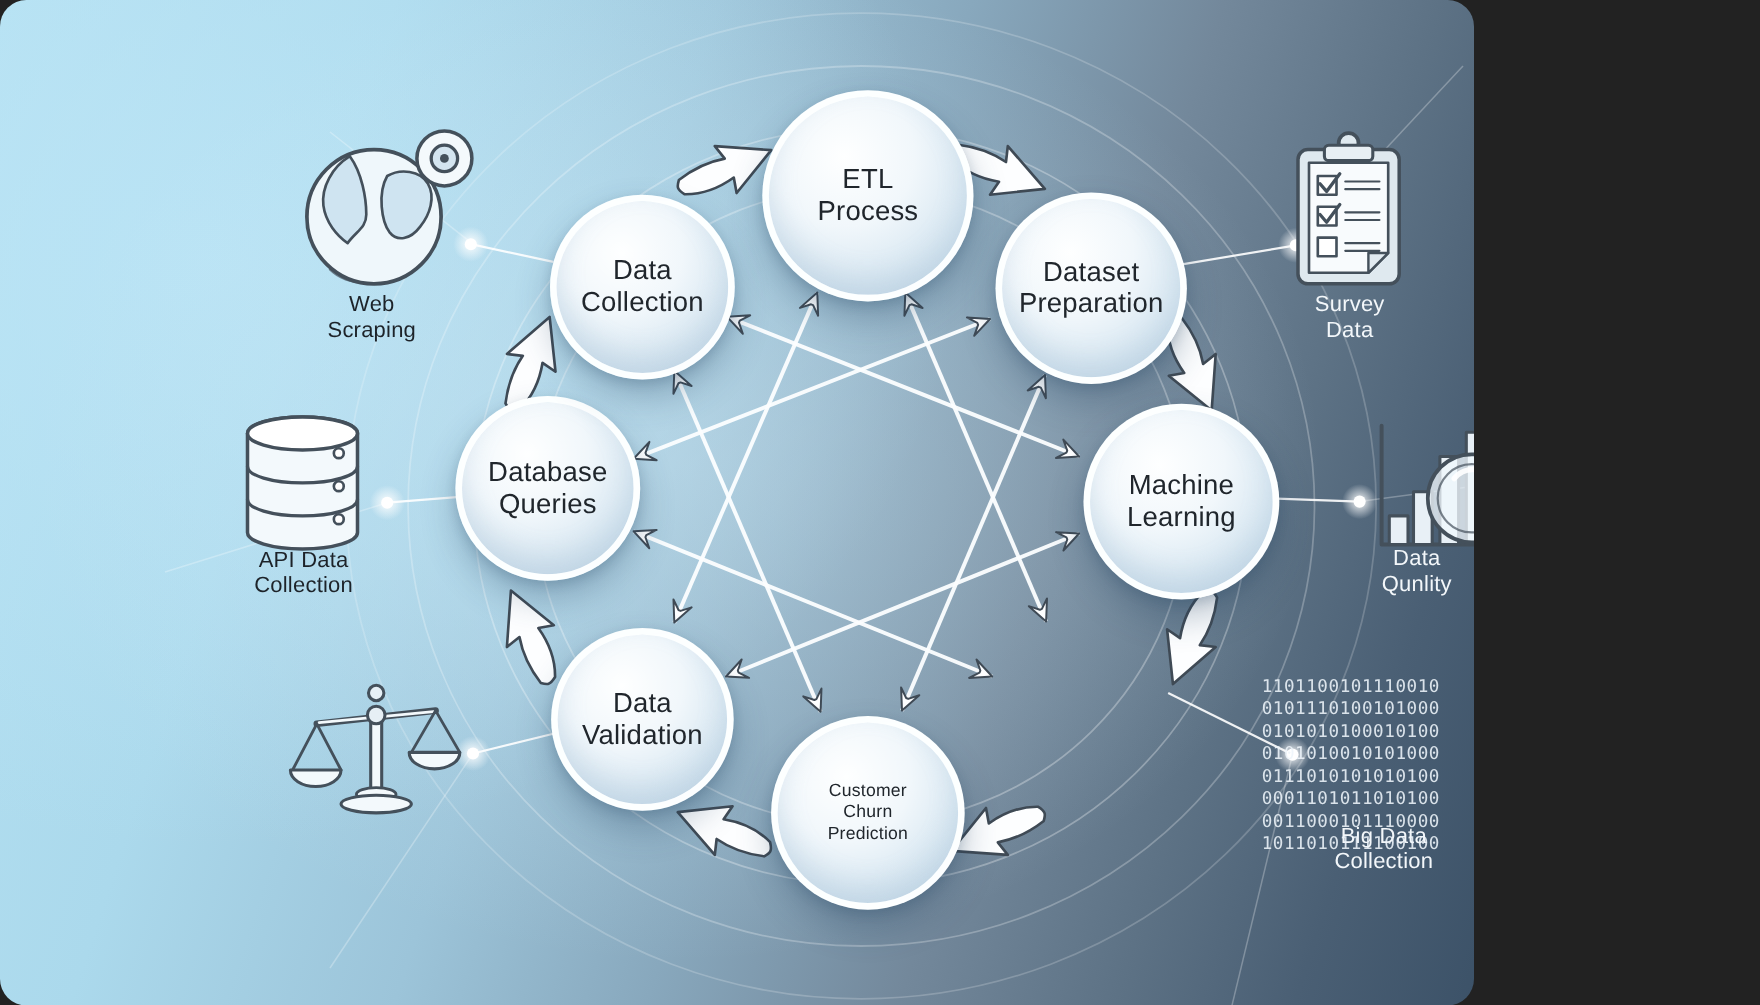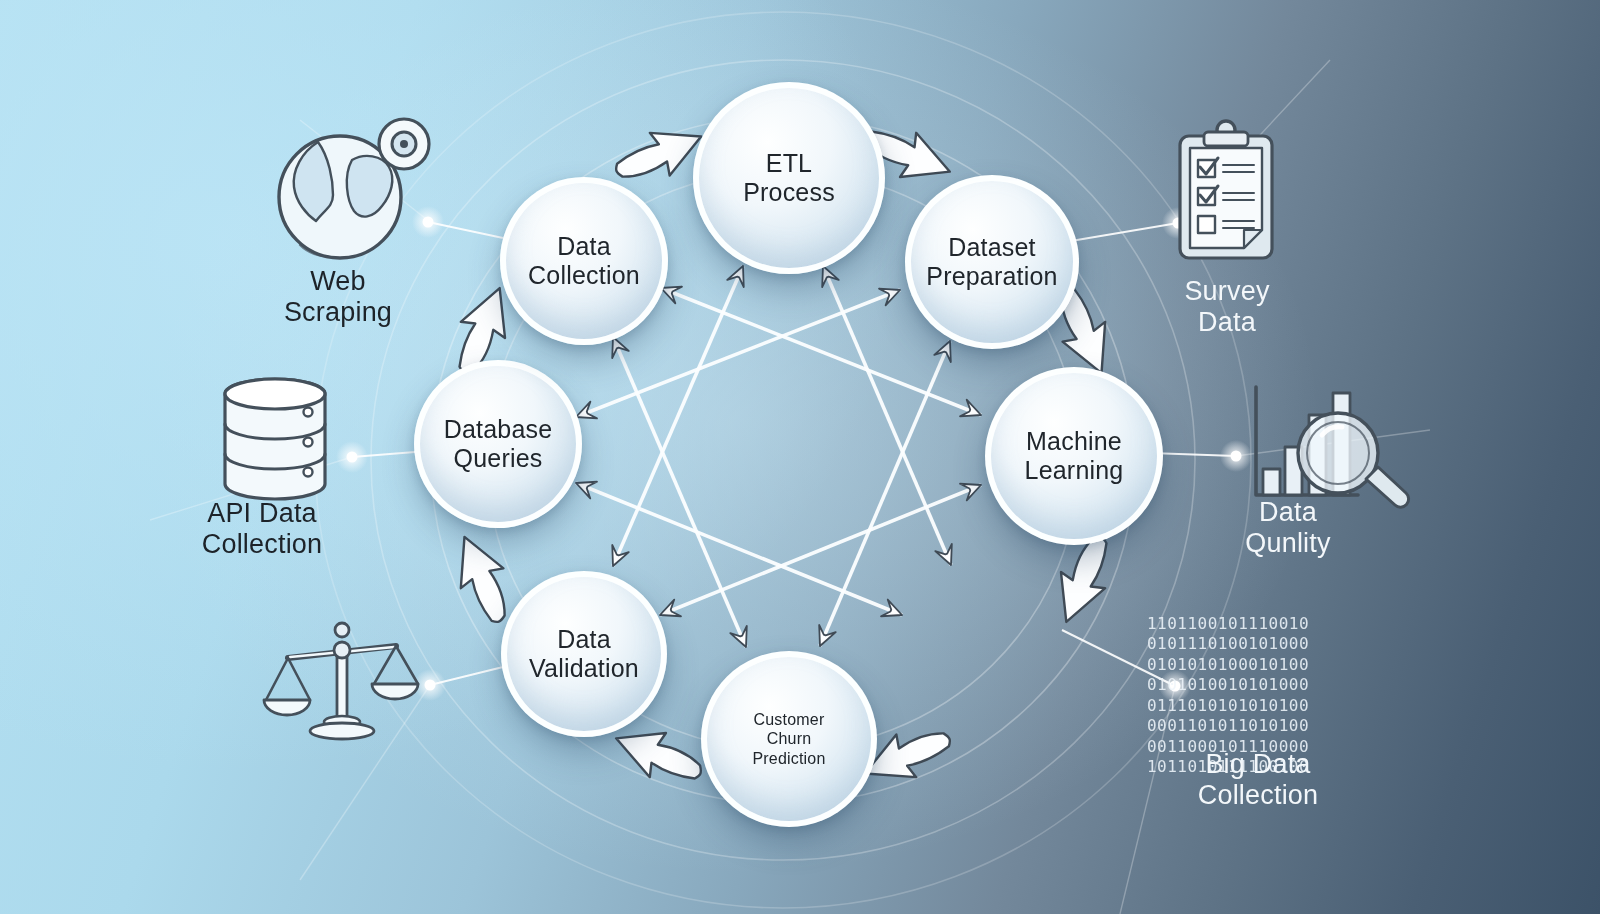--- a/index.html
+++ b/index.html
@@ -1,39 +1,40 @@
 <!DOCTYPE html>
 <html><head>
 <meta charset="utf-8">
 <style>
   html,body{margin:0;padding:0;background:#222;}
   .stage{
-    position:relative;width:1600px;height:914px;overflow:hidden;
+    position:relative;width:1340px;height:914px;overflow:hidden;
     font-family:"Liberation Sans",sans-serif;
     background:
       radial-gradient(900px 700px at 46% 46%, rgba(205,231,244,0.45), rgba(205,231,244,0) 65%),
       radial-gradient(1100px 860px at 14% 26%, rgba(188,229,246,0.85), rgba(188,229,246,0) 62%),
       linear-gradient(108deg,#b5e1f2 0%,#abd9ec 22%,#9cc4d9 40%,#88a8bd 54%,#73889b 68%,#5d7285 80%,#4a5f74 90%,#3c5268 100%);
+    border-radius: 24px;
   }
   svg.layer{position:absolute;left:0;top:0;z-index:1;}
   .node{
     position:absolute;z-index:2;border-radius:50%;
     display:flex;align-items:center;justify-content:center;text-align:center;
     background:radial-gradient(circle at 38% 30%, #feffff 0%, #f1f7fb 38%, #d9e8f2 68%, #c3d8e7 100%);
     border:6px solid rgba(253,255,255,0.97);
     box-shadow:0 16px 32px rgba(35,65,95,0.30), 0 4px 10px rgba(35,65,95,0.18), inset 0 -14px 24px rgba(150,180,205,0.28);
   }
   .node-label{
     white-space:pre-line;color:#20262c;font-size:25px;font-weight:500;
     line-height:1.18;letter-spacing:0.2px;
   }
   .node-small .node-label{font-size:16px;line-height:1.2;}
   .side-label{
     position:absolute;z-index:2;width:220px;text-align:center;white-space:pre-line;
-    font-size:27px;font-weight:500;line-height:1.15;letter-spacing:0.2px;
+    font-size:20px;font-weight:500;line-height:1.15;letter-spacing:0.2px;
   }
   .side-label.dark{color:#1d2329;}
   .side-label.light{color:#f3f7fa;}
   .binary{
     position:absolute;z-index:2;left:1138px;top:614px;width:180px;text-align:center;
     font-family:"DejaVu Sans Mono",monospace;font-size:16px;line-height:1.28;
     color:rgba(238,245,250,0.88);letter-spacing:0.5px;
   }
   .binary span{display:block;}
 </style>
@@ -234,23 +235,23 @@
     <div class="node-label">Database
 Queries</div>
   </div>
   <div class="node" style="left:500px;top:177px;width:156px;height:156px;">
     <div class="node-label">Data
 Collection</div>
   </div>
 
   <div class="side-label dark" style="left:228px;top:266px;">Web
 Scraping</div>
-  <div class="side-label dark" style="left:152px;top:498px;">API Data
+  <div class="side-label dark" style="left:166px;top:498px;">API Data
 Collection</div>
-  <div class="side-label light" style="left:1117px;top:276px;">Survey
+  <div class="side-label light" style="left:1117px;top:266px;">Survey
 Data</div>
   <div class="side-label light" style="left:1178px;top:497px;">Data
 Qunlity</div>
   <div class="side-label light" style="left:1148px;top:749px;">Big Data
 Collection</div>
 
   <div class="binary">
     <span>1101100101110010</span>
     <span>0101110100101000</span>
     <span>0101010100010100</span>

